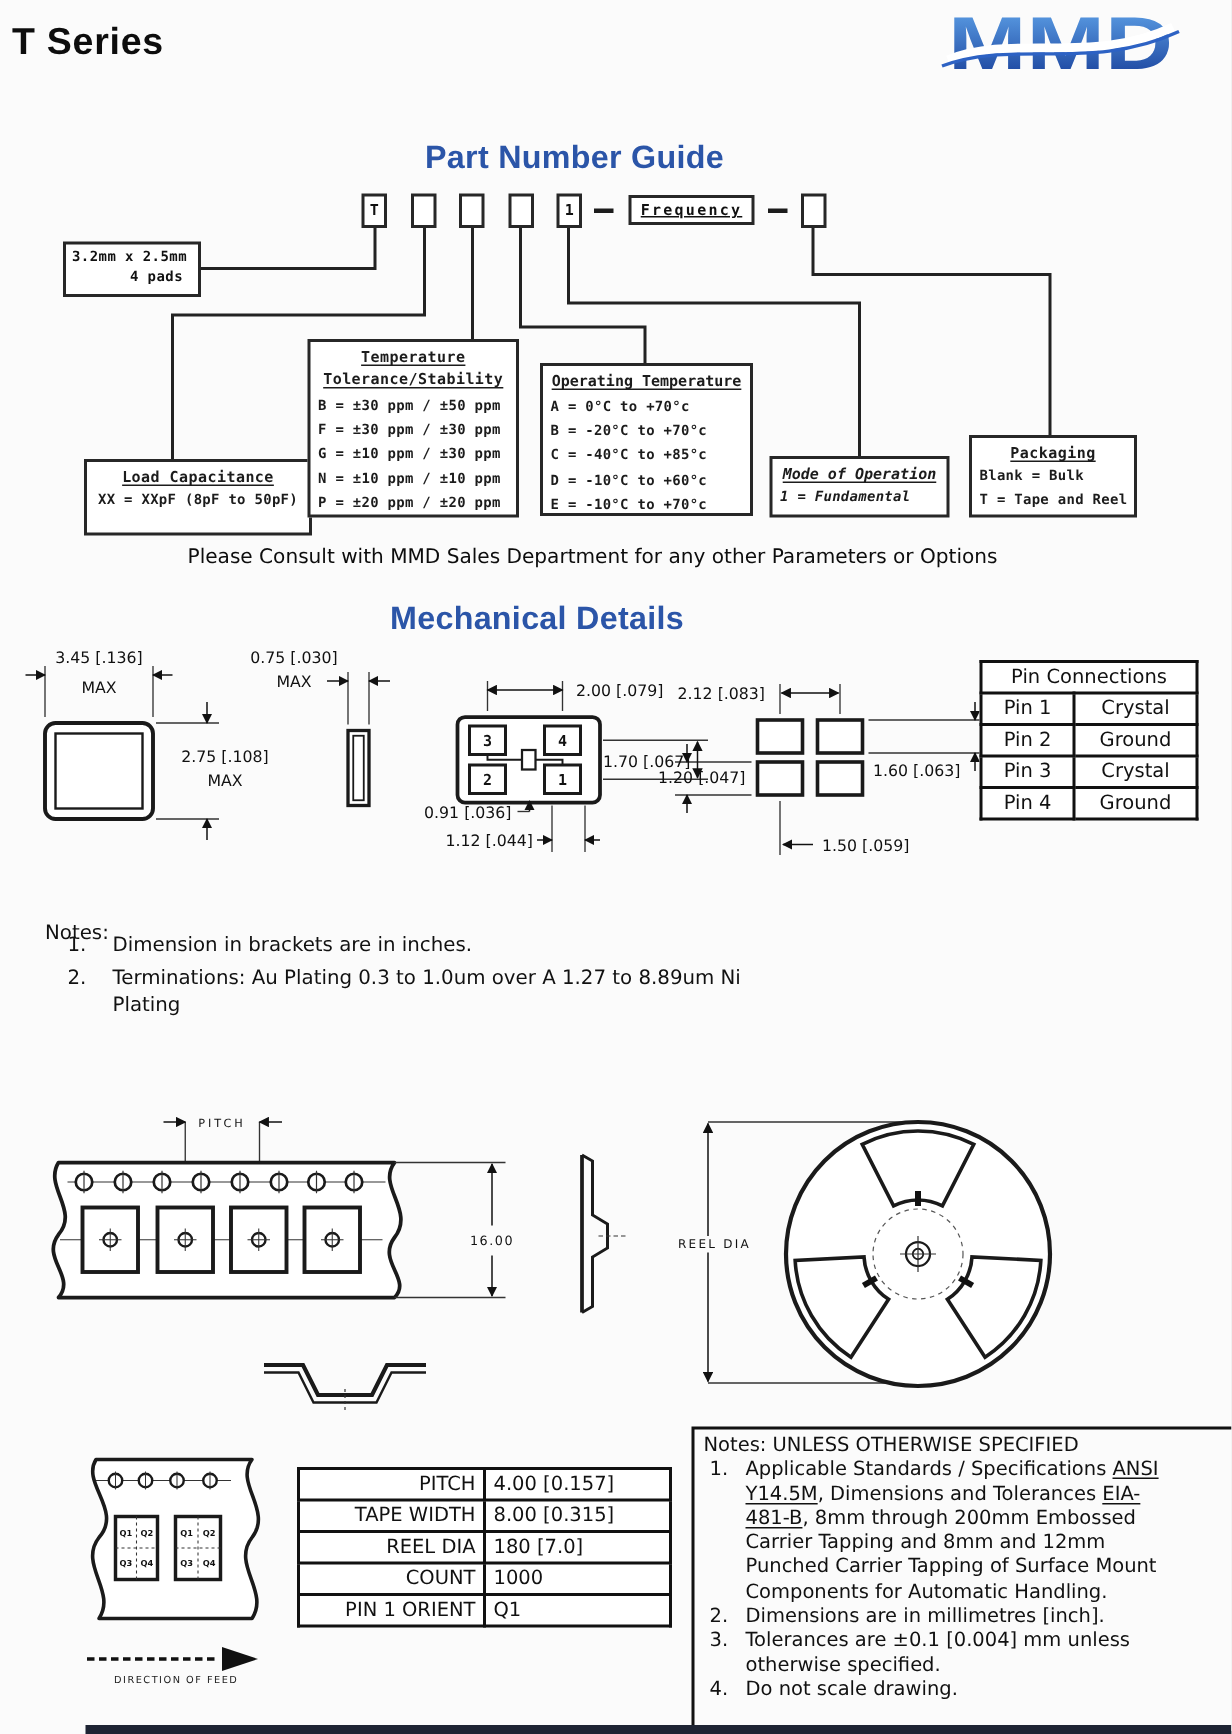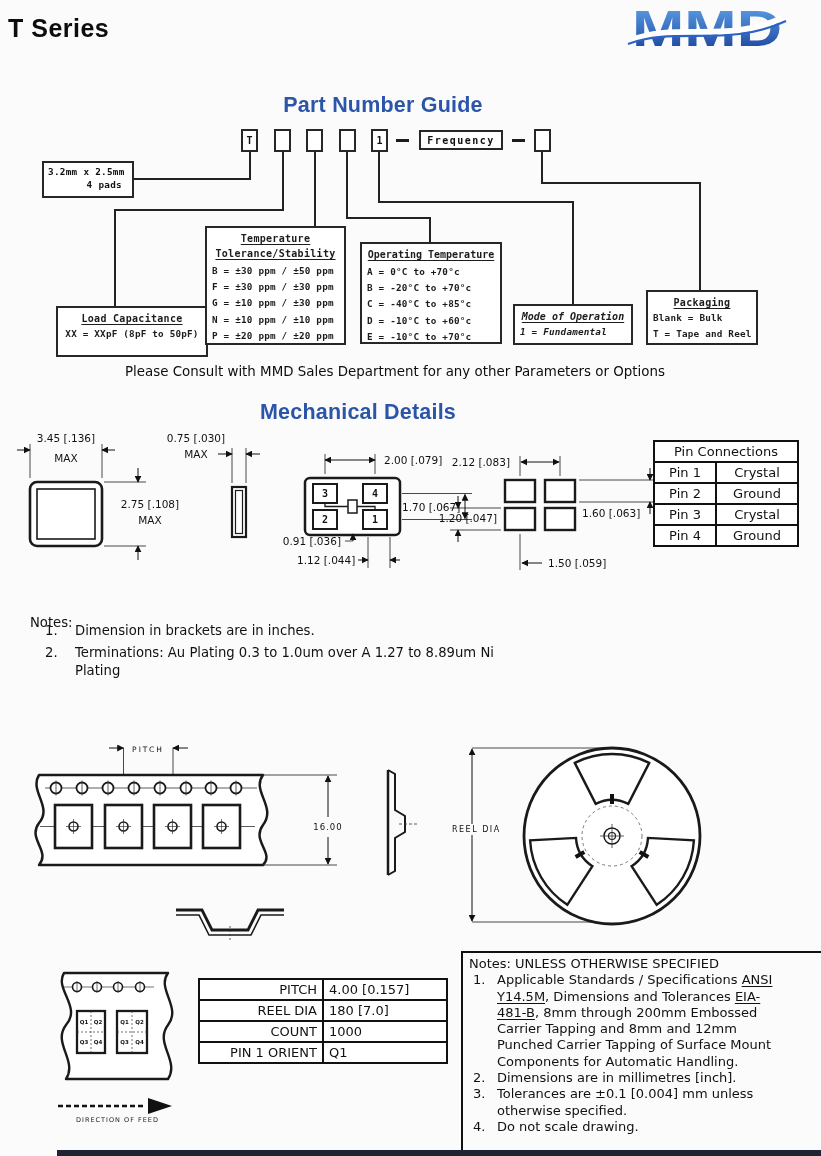--- a/index.html
+++ b/index.html
@@ -75,21 +75,21 @@
       <path d="M542,57 V88 H700 V196"></path>
     </g>
   </svg>
 
   <div class="box code-box" style="left:241px;top:129px;">T</div>
   <div class="box code-box" style="left:274px;top:129px;"></div>
   <div class="box code-box" style="left:306px;top:129px;"></div>
   <div class="box code-box" style="left:339px;top:129px;"></div>
   <div class="box code-box" style="left:371px;top:129px;">1</div>
   <div class="dash" style="left:396px;top:139px;width:13px;"></div>
-  <div class="box freq-box" style="left:419px;top:130px;width:84px;height:20px;">Frequency</div>
+  <div class="box freq-box" style="left:419px;top:130px;width:84px;height:20px;text-decoration:underline;">Frequency</div>
   <div class="dash" style="left:512px;top:139px;width:13px;"></div>
   <div class="box code-box" style="left:534px;top:129px;"></div>
 
   <div class="box" style="left:42px;top:161px;width:92px;height:37px;">
     <div class="size-line1">3.2mm x 2.5mm</div>
     <div class="size-line2">4 pads</div>
   </div>
 
   <div class="box opt-box" style="left:56px;top:306px;width:152px;height:51px;">
     <div class="opt-title">Load Capacitance</div>
@@ -404,20 +404,24 @@
   </svg>
   <div class="feed-label" style="left:76px;top:1116px;">DIRECTION OF FEED</div>
 
   <table style="left:198px;top:978px;">
     <tbody>
         <tr>
       <td class="spec-label">PITCH</td>
       <td class="spec-value">4.00 [0.157]</td>
     </tr>
     <tr>
+      <td class="spec-label">TAPE WIDTH</td>
+      <td class="spec-value">8.00 [0.315]</td>
+    </tr>
+    <tr>
       <td class="spec-label">REEL DIA</td>
       <td class="spec-value">180 [7.0]</td>
     </tr>
     <tr>
       <td class="spec-label">COUNT</td>
       <td class="spec-value">1000</td>
     </tr>
     <tr>
       <td class="spec-label">PIN 1 ORIENT</td>
       <td class="spec-value">Q1</td>

